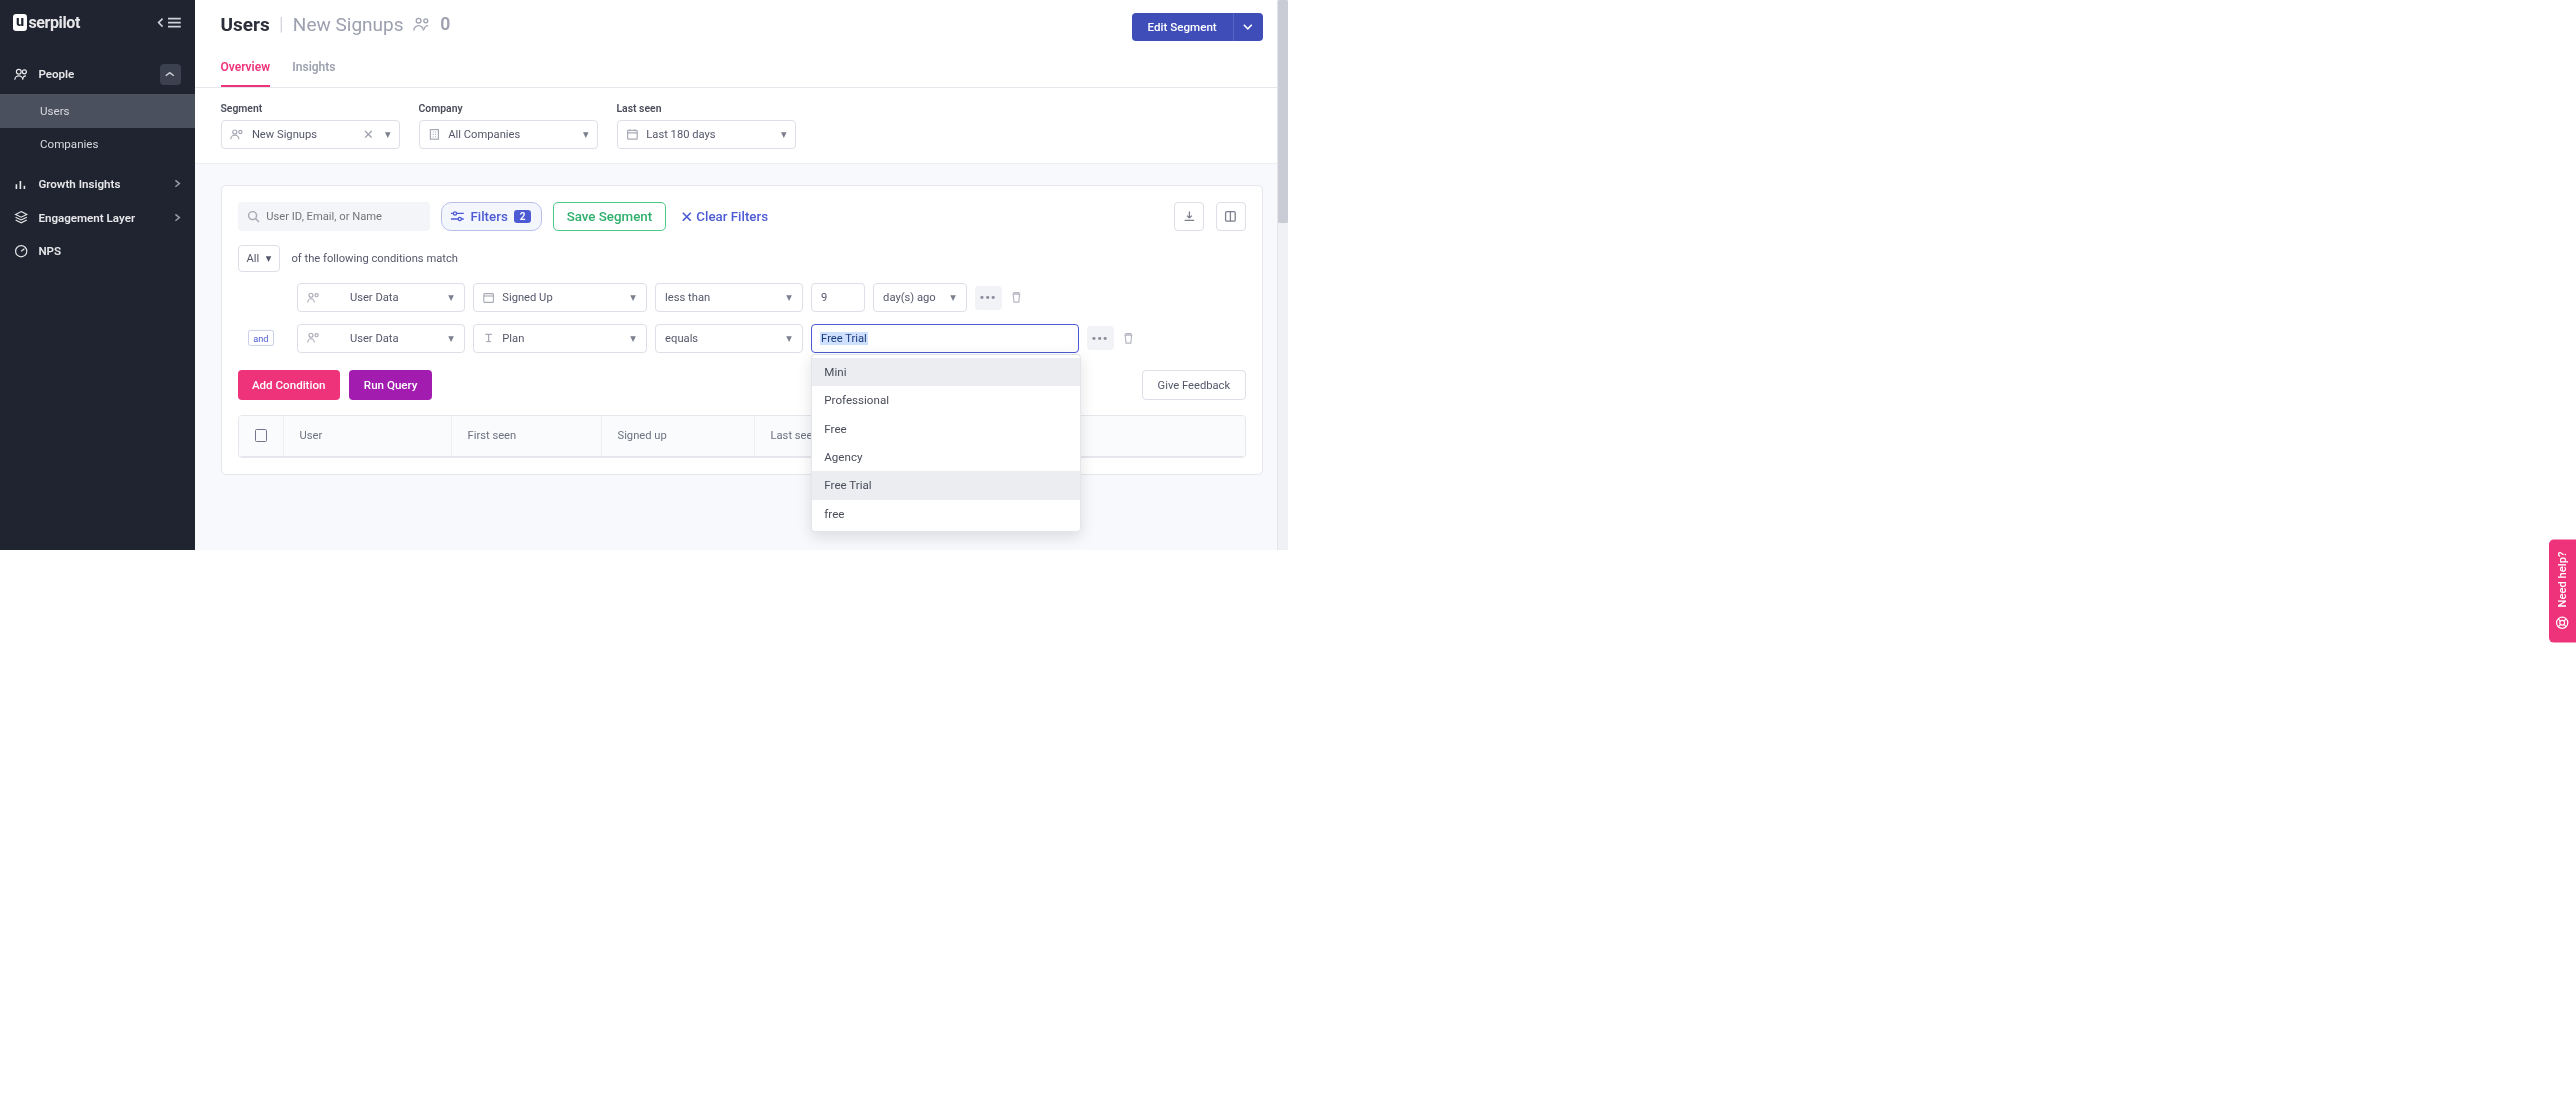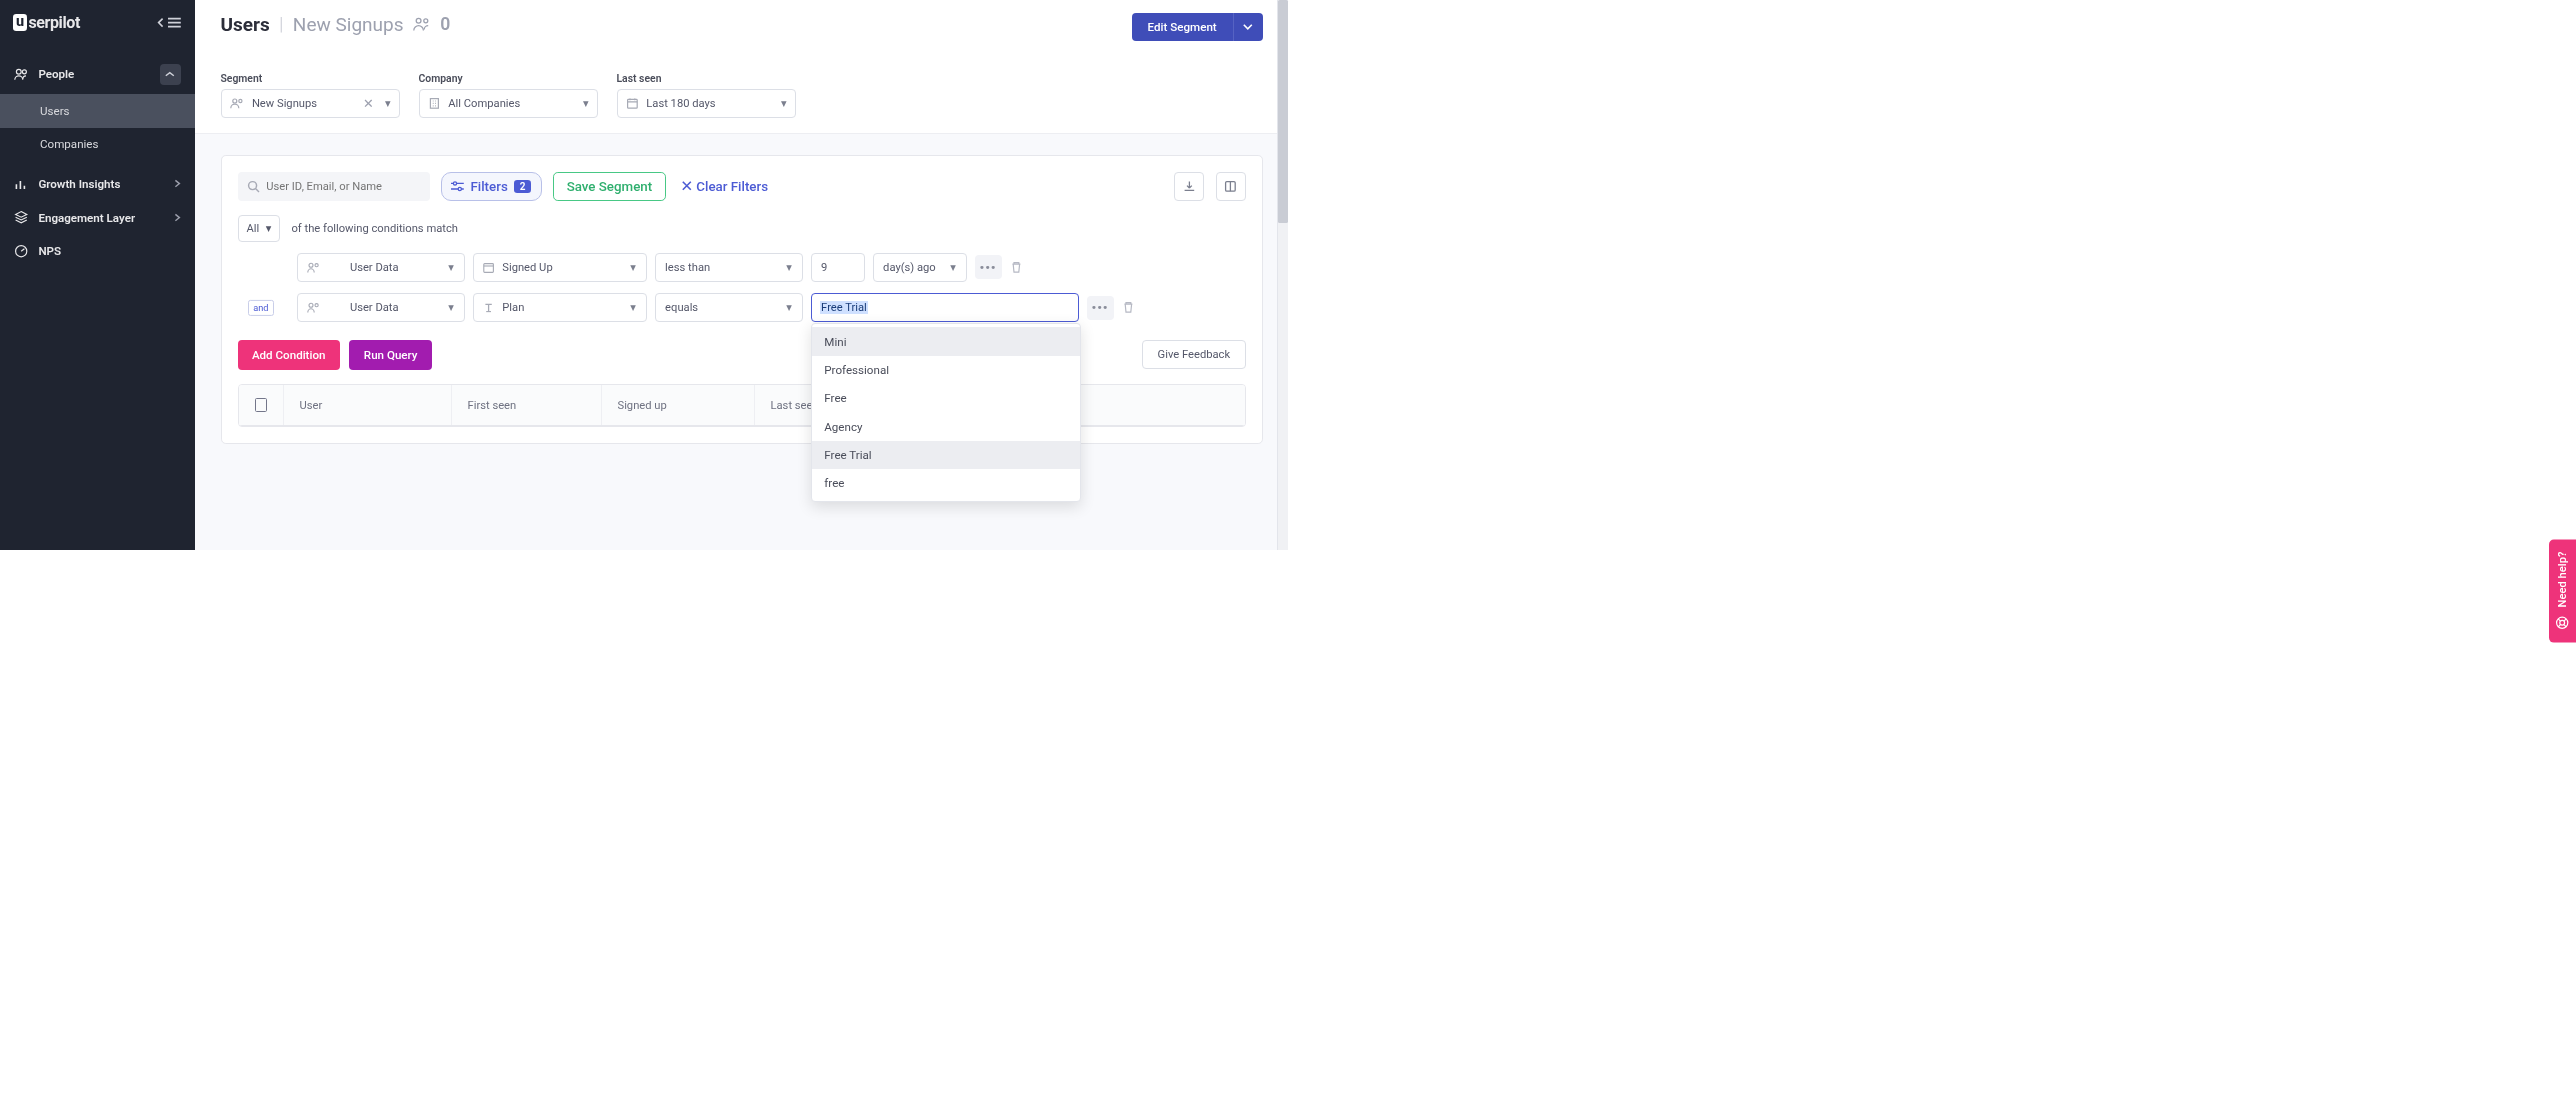--- a/index.html
+++ b/index.html
@@ -32,21 +32,21 @@
   .hdr-count { color: #9da1af; font-weight: 600; font-size: 17.6px; }
   .edit-seg { display: flex; }
   .edit-btn { background: #3f4db8; color: #fff; border: none; padding: 7.2px 16px; border-radius: 4px 0 0 4px; font-size: 11.6px; font-weight: 500; cursor: pointer; }
   .edit-caret { background: #3f4db8; color: #fff; border: none; border-left: 0.8px solid #5663c3; padding: 7.2px 9.6px; border-radius: 0 4px 4px 0; cursor: pointer; }
 
   .tabs { display: flex; gap: 22.3px; padding: 19px 25.5px 0 25.5px; border-bottom: 0.8px solid #e6e7ec; }
   .tab { padding-bottom: 11.2px; font-size: 12px; font-weight: 600; color: #9da1af; cursor: pointer; border-bottom: 2.4px solid transparent; margin-bottom: -0.8px; }
   .tab.active { color: #ee337a; border-bottom-color: #ee337a; }
 
   .filters-row { display: flex; gap: 19px; padding: 14.4px 25.5px; background: #fff; border-bottom: 0.8px solid #edeef2; }
-  .filter-col { display: flex; flex-direction: column; gap: 4.8px; margin-top: 16px; }
+  .filter-col { display: flex; flex-direction: column; gap: 4.8px; }
   .filter-label { font-size: 10.4px; font-weight: 600; color: #4a4d5a; }
   .select { display: flex; align-items: center; gap: 8px; border: 0.8px solid #dcdfe6; border-radius: 4px; padding: 5.6px 8px; background: #fff; min-width: 179px; height: 29px; cursor: pointer; }
   .select .ico { color: #a7aab5; display: inline-flex; }
   .select .txt { flex: 1; color: #55586a; font-size: 11.2px; }
   .select .clr { color: #9da1af; padding: 0 3.2px; cursor: pointer; font-size: 12.8px; }
   .select .caret { color: #7b7f8e; }
 
   .content { flex: 1; background: #f8f9fc; padding: 21px 25.5px; overflow: visible; }
   .card { background: #fff; border: 0.8px solid #e6e7ec; border-radius: 4.8px; padding: 16px; }
   .card-top { display: flex; align-items: center; gap: 11.2px; }
@@ -213,20 +213,24 @@
     <div class="edit-seg">
       <button class="edit-btn">Edit Segment</button>
       <button class="edit-caret">
         <svg width="9.6" height="6.4" viewBox="0 0 12 8">
             <path d="M1 1l5 5 5-5" stroke="#fff" stroke-width="2" fill="none"></path>
           </svg>
       </button>
     </div>
   </div>
 
+  <div class="tabs">
+    <div class="tab active">Overview</div>
+    <div class="tab">Insights</div>
+  </div>
 
   <div class="filters-row">
     <div class="filter-col">
       <span class="filter-label">Segment</span>
       <div class="select">
         <span class="ico">
             <svg width="14.4" height="12.8" viewBox="0 0 18 16">
               <circle cx="6" cy="5" r="2.5" stroke="#a7aab5" stroke-width="1.5" fill="none"></circle>
               <path d="M1 14c0-3 2.5-5 5-5s5 2 5 5" stroke="#a7aab5" stroke-width="1.5" fill="none"></path>
               <circle cx="13" cy="5" r="2" stroke="#a7aab5" stroke-width="1.5" fill="none"></circle>

